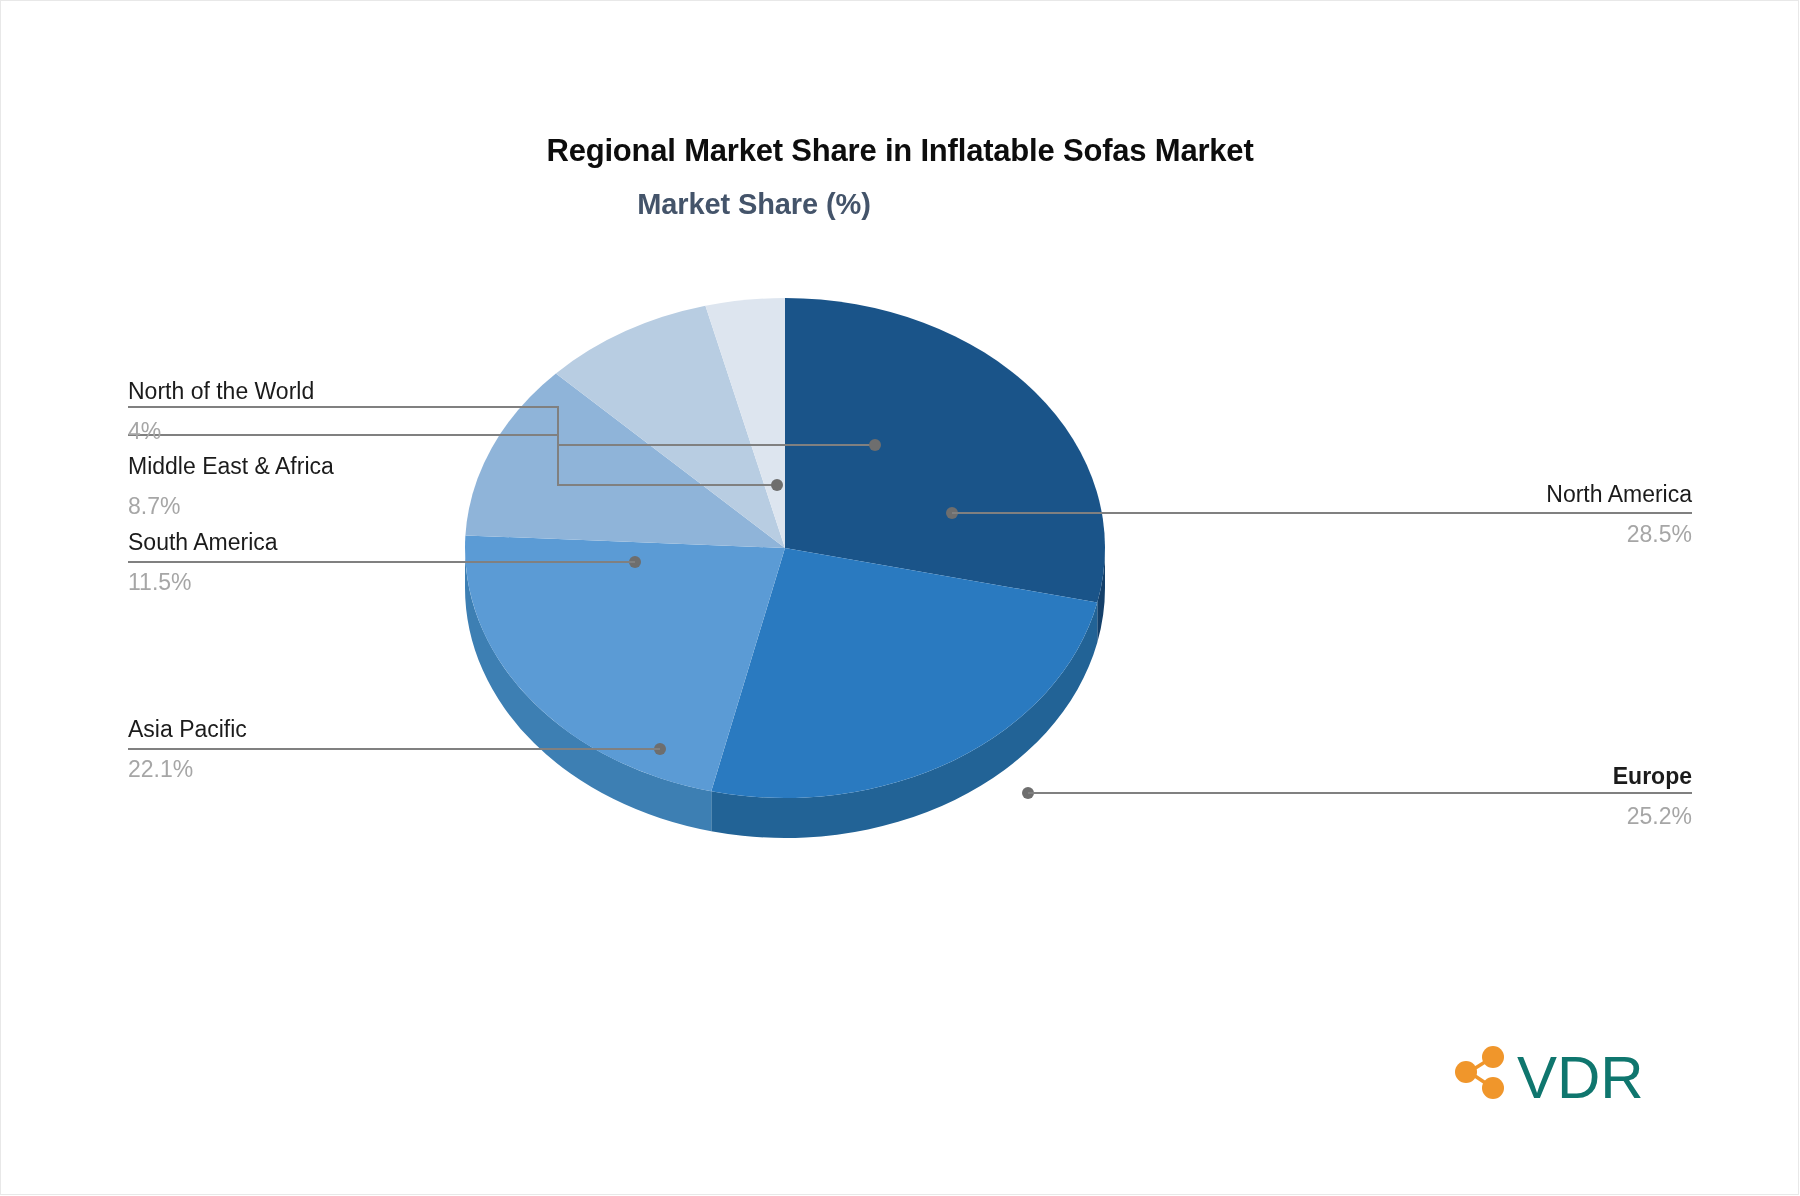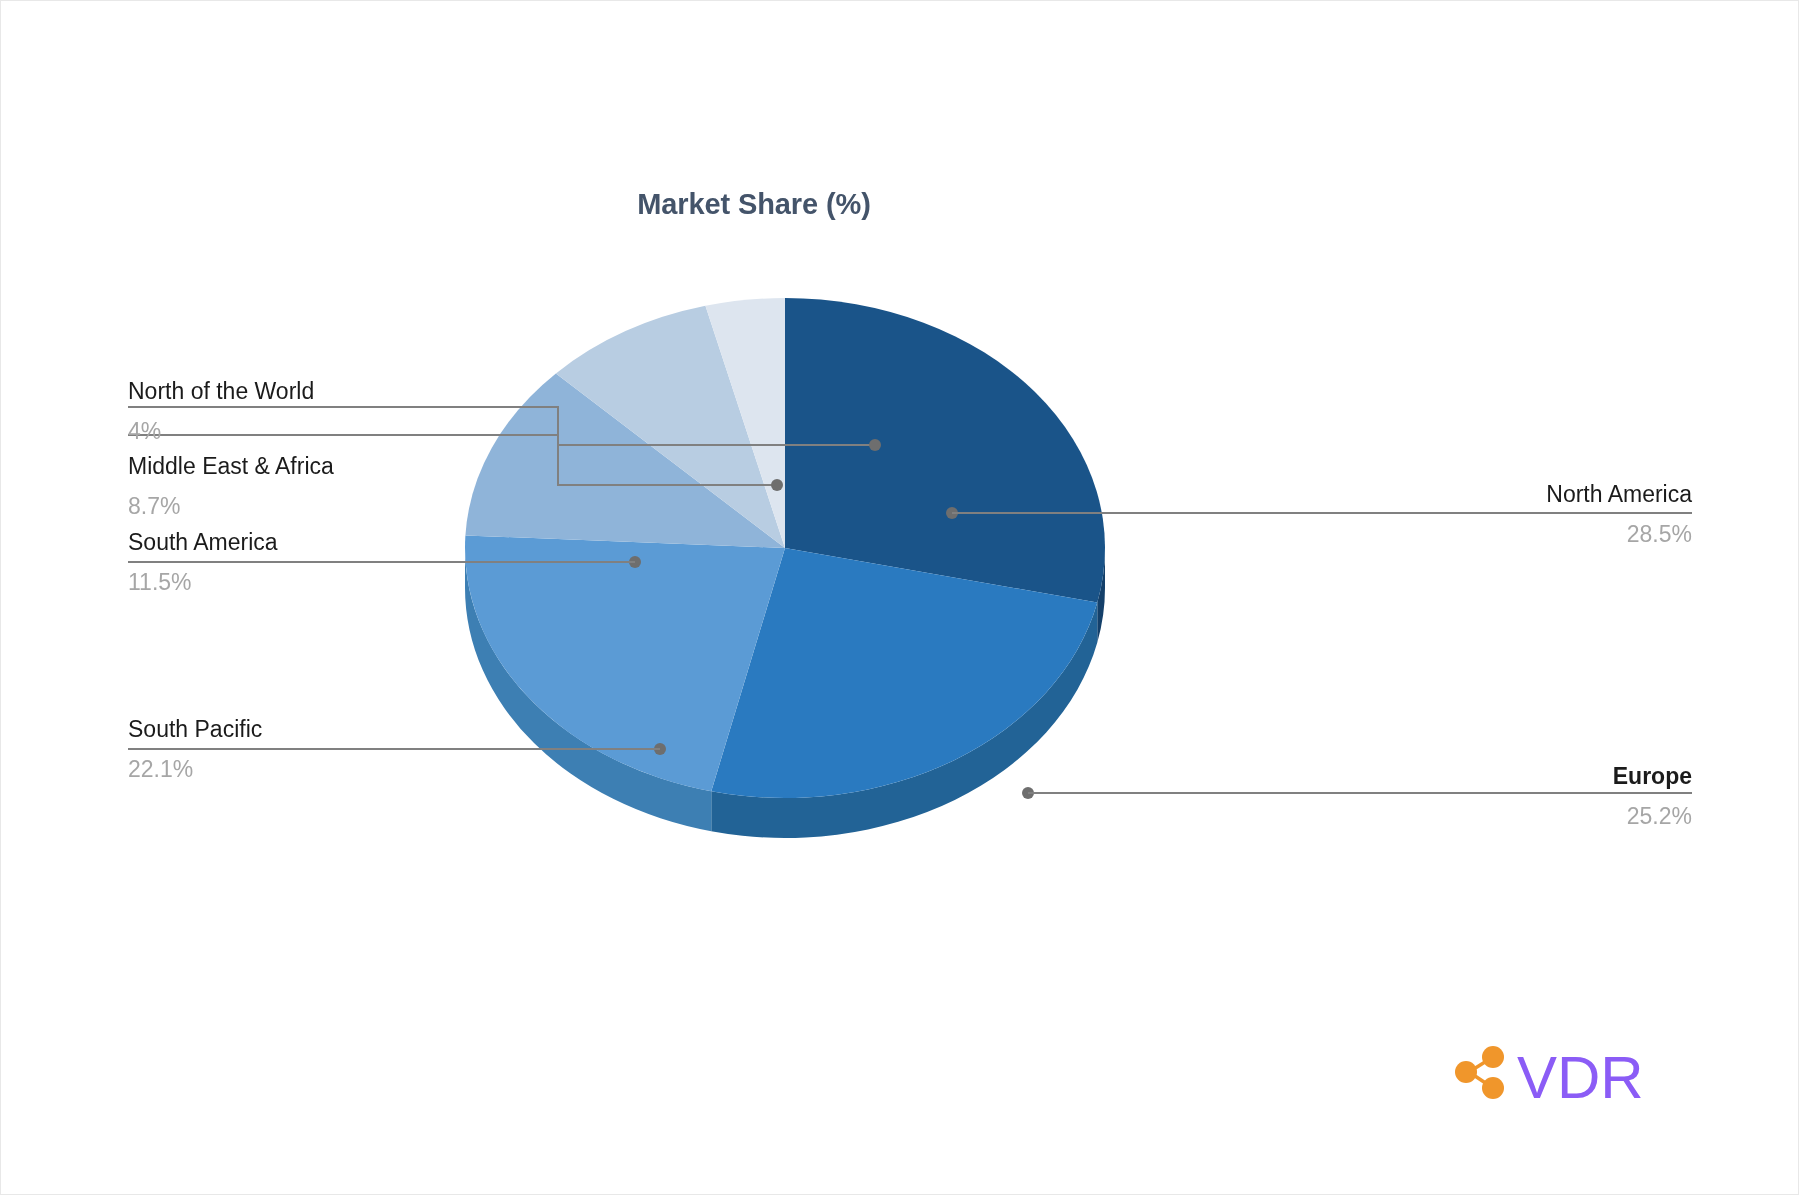--- a/index.html
+++ b/index.html
@@ -76,34 +76,35 @@
     left: 1449px;
     top: 1041px;
     width: 210px;
     height: 62px;
     display: flex;
     align-items: center;
   }
   #logo-text {
     font-size: 60px;
     font-weight: 400;
-    color: #8b5cf6;
+    color: #0f766e;
     letter-spacing: 0px;
     line-height: 1;
     margin-left: 6px;
     margin-top: 12px;
   }
 </style>
 </head>
 <body>
 
 <div id="stage">
 
   <div class="frame-border"></div>
 
+  <div id="chart-title">Regional Market Share in Inflatable Sofas Market</div>
   <div id="chart-subtitle">Market Share (%)</div>
 
   <svg id="pie-svg" width="1800" height="1196" viewBox="0 0 1800 1196">
 
     <g>
         <path fill="#14406a" d="M 1105 548 L 1105 588 A 320 250 0 0 1 1097.2933638203992 642.5358103491357 L 1097.2933638203992 602.5358103491357 A 320 250 0 0 0 1105 548 Z"></path>
         <path fill="#226396" d="M 1097.2933638203992 602.5358103491357 L 1097.2933638203992 642.5358103491357 A 320 250 0 0 1 711.2753834634913 831.2746277455317 L 711.2753834634913 791.2746277455317 A 320 250 0 0 0 1097.2933638203992 602.5358103491357 Z"></path>
         <path fill="#3d7fb3" d="M 711.2753834634913 791.2746277455317 L 711.2753834634913 831.2746277455317 A 320 250 0 0 1 465 588 L 465 548 A 320 250 0 0 0 711.2753834634913 791.2746277455317 Z"></path>
       </g>
 
@@ -149,21 +150,21 @@
 
   <div class="lbl" style="left:128px; top:380px;">North of the World</div>
   <div class="val" style="left:128px; top:420px;">4%</div>
 
   <div class="lbl" style="left:128px; top:455px;text-align:center;">Middle East &amp; Africa</div>
   <div class="val" style="left:128px; top:495px;">8.7%</div>
 
   <div class="lbl" style="left:128px; top:531px;">South America</div>
   <div class="val" style="left:128px; top:571px;">11.5%</div>
 
-  <div class="lbl" style="left:128px; top:718px;">South Pacific</div>
+  <div class="lbl" style="left:128px; top:718px;">Asia Pacific</div>
   <div class="val" style="left:128px; top:758px;">22.1%</div>
 
   <div class="lbl right" style="right:108px; top:483px;">North America</div>
   <div class="val right" style="right:108px; top:523px;">28.5%</div>
 
   <div class="lbl right" style="right:108px; top:765px;font-weight:bold;">Europe</div>
   <div class="val right" style="right:108px; top:805px;">25.2%</div>
 
   <div id="logo">
     <svg width="62" height="56" viewBox="0 0 62 56">

